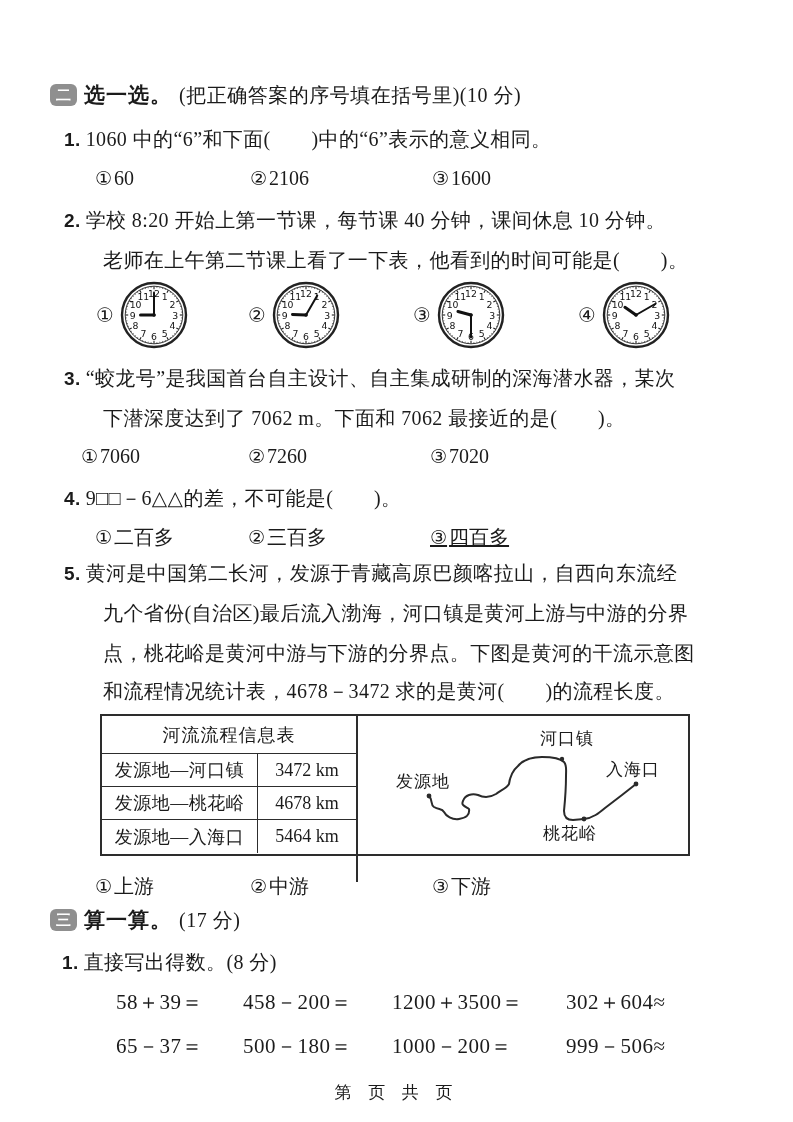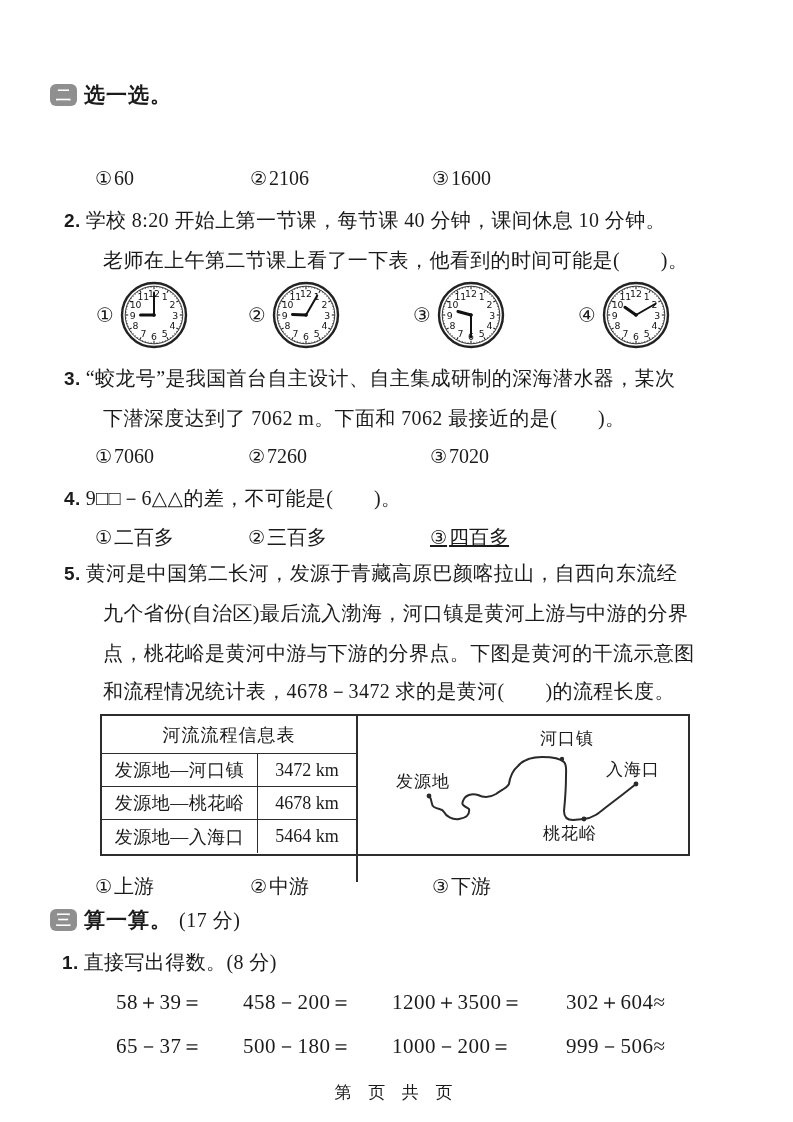--- a/index.html
+++ b/index.html
@@ -50,22 +50,26 @@
   .footer { text-align:center; font-size:17px; letter-spacing:6px; font-family:"Liberation Sans","DejaVu Sans",sans-serif; }
 </style>
 </head>
 <body>
 
 <div class="page">
 
   <div class="abs sec-header" style="left:50px; top:81px;">
     <span class="sec-badge">二</span>
     <span class="sec-title">选一选。</span>
-  </div>
-
+    <span class="sec-sub">(把正确答案的序号填在括号里)(10 分)</span>
+  </div>
+
+  <div class="abs q-line" style="left:64px; top:126px;">
+    <span class="q-num">1.</span><span>1060 中的“6”和下面(　　)中的“6”表示的意义相同。</span>
+  </div>
   <div class="abs opt-row" style="left:0; top:167px; width:793px; height:28px;">
     <span class="opt" style="left:95px;"><span class="mark">①</span><span>60</span></span>
     <span class="opt" style="left:250px;"><span class="mark">②</span><span>2106</span></span>
     <span class="opt" style="left:432px;"><span class="mark">③</span><span>1600</span></span>
   </div>
 
   <div class="abs q-line" style="left:64px; top:207px;">
     <span class="q-num">2.</span><span>学校 8:20 开始上第一节课，每节课 40 分钟，课间休息 10 分钟。</span>
   </div>
   <div class="abs q-line" style="left:103px; top:247px;">
@@ -401,21 +405,21 @@
       </svg>
   </div>
 
   <div class="abs q-line" style="left:64px; top:365px;">
     <span class="q-num">3.</span><span>“蛟龙号”是我国首台自主设计、自主集成研制的深海潜水器，某次</span>
   </div>
   <div class="abs q-line" style="left:103px; top:405px;">
     <span>下潜深度达到了 7062 m。下面和 7062 最接近的是(　　)。</span>
   </div>
   <div class="abs opt-row" style="left:0; top:445px; width:793px; height:28px;">
-    <span class="opt" style="left:95px;"><span class="mark">①</span><span>7060</span></span>
+    <span class="opt" style="left:81px;"><span class="mark">①</span><span>7060</span></span>
     <span class="opt" style="left:248px;"><span class="mark">②</span><span>7260</span></span>
     <span class="opt" style="left:430px;"><span class="mark">③</span><span>7020</span></span>
   </div>
 
   <div class="abs q-line" style="left:64px; top:485px;">
     <span class="q-num">4.</span><span>9□□－6△△的差，不可能是(　　)。</span>
   </div>
   <div class="abs opt-row" style="left:0; top:524px; width:793px; height:28px;">
     <span class="opt" style="left:95px;"><span class="mark">①</span><span>二百多</span></span>
     <span class="opt" style="left:248px;"><span class="mark">②</span><span>三百多</span></span>

